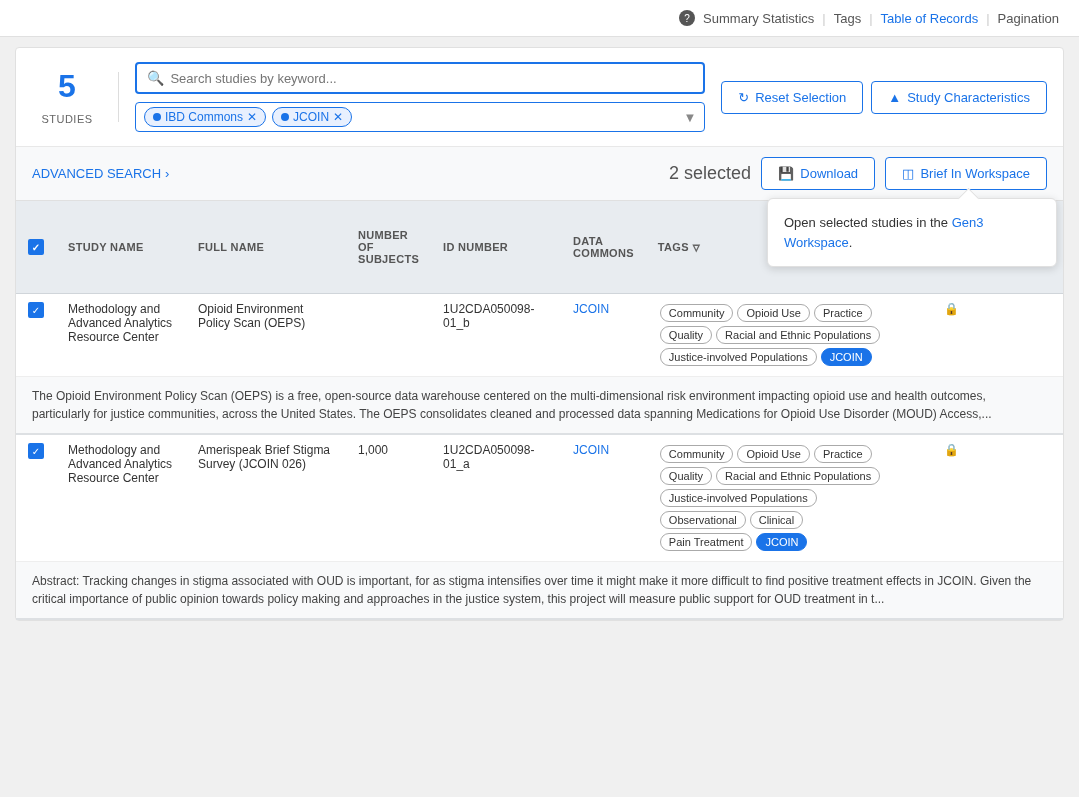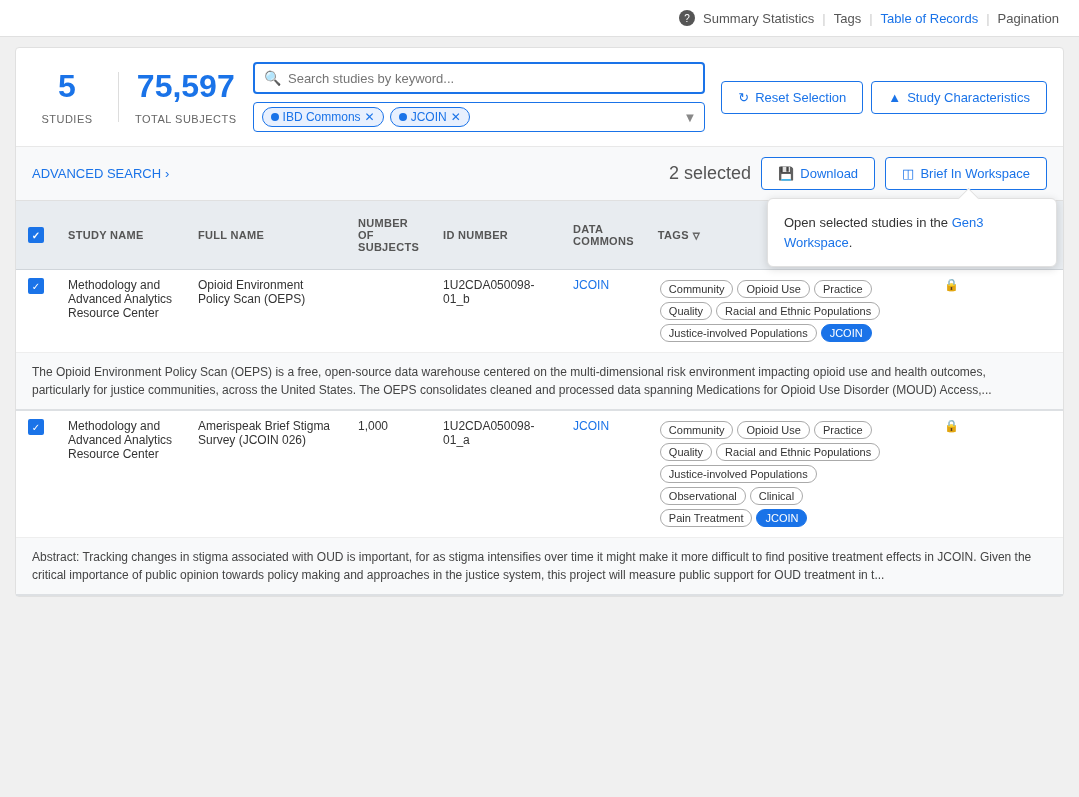--- a/index.html
+++ b/index.html
@@ -206,21 +206,21 @@
 
     .studies-table {
       width: 100%;
       border-collapse: collapse;
     }
 
     .studies-table thead tr {
       background: #e8ecf0;
     }
     .studies-table th {
-      padding: 16px 12px;
+      padding: 28px 12px;
       font-size: 11px;
       font-weight: 600;
       color: #555;
       text-transform: uppercase;
       letter-spacing: 0.3px;
       text-align: left;
       border-bottom: 1px solid #d0d5da;
       vertical-align: middle;
     }
 
@@ -325,24 +325,20 @@
 
   <div class="stats-search-row">
 
     <div class="stat-block">
       <span class="stat-number">5</span>
       <span class="stat-label">STUDIES</span>
     </div>
 
     <div class="stat-divider"></div>
 
-    <div class="stat-block">
-      <span class="stat-number">75,597</span>
-      <span class="stat-label">TOTAL SUBJECTS</span>
-    </div>
 
     <div class="search-filters-block">
       <div class="search-box">
         <span class="search-icon">🔍</span>
         <input type="text" placeholder="Search studies by keyword..." style="">
       </div>
       <div class="filter-tags-row">
         <div class="filter-tag">
           <span class="filter-tag-dot"></span>
           <span>IBD Commons</span>

